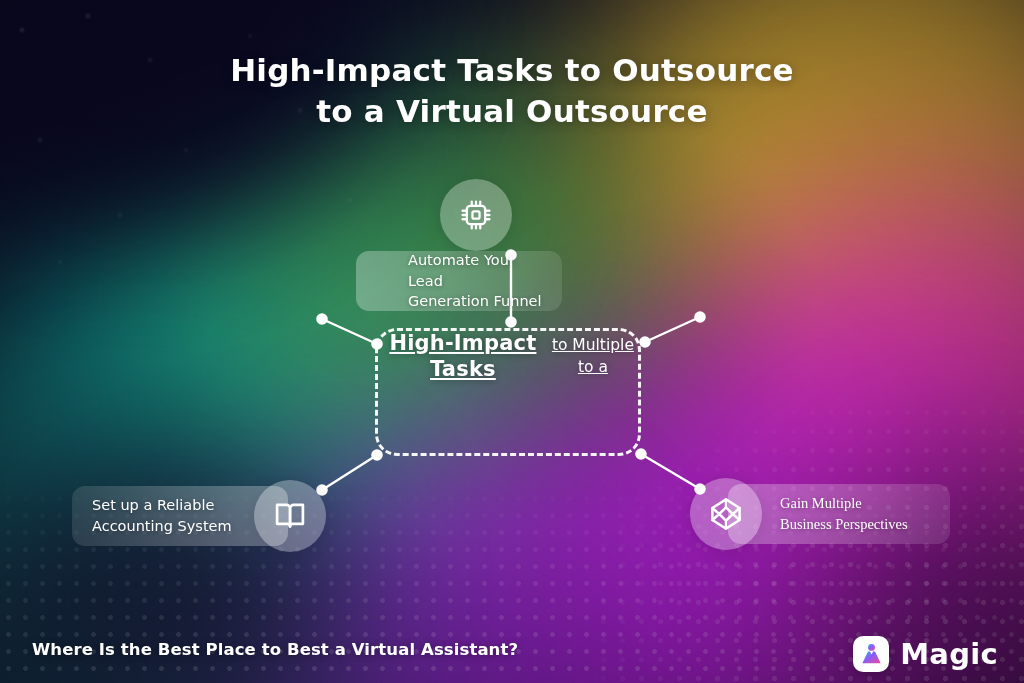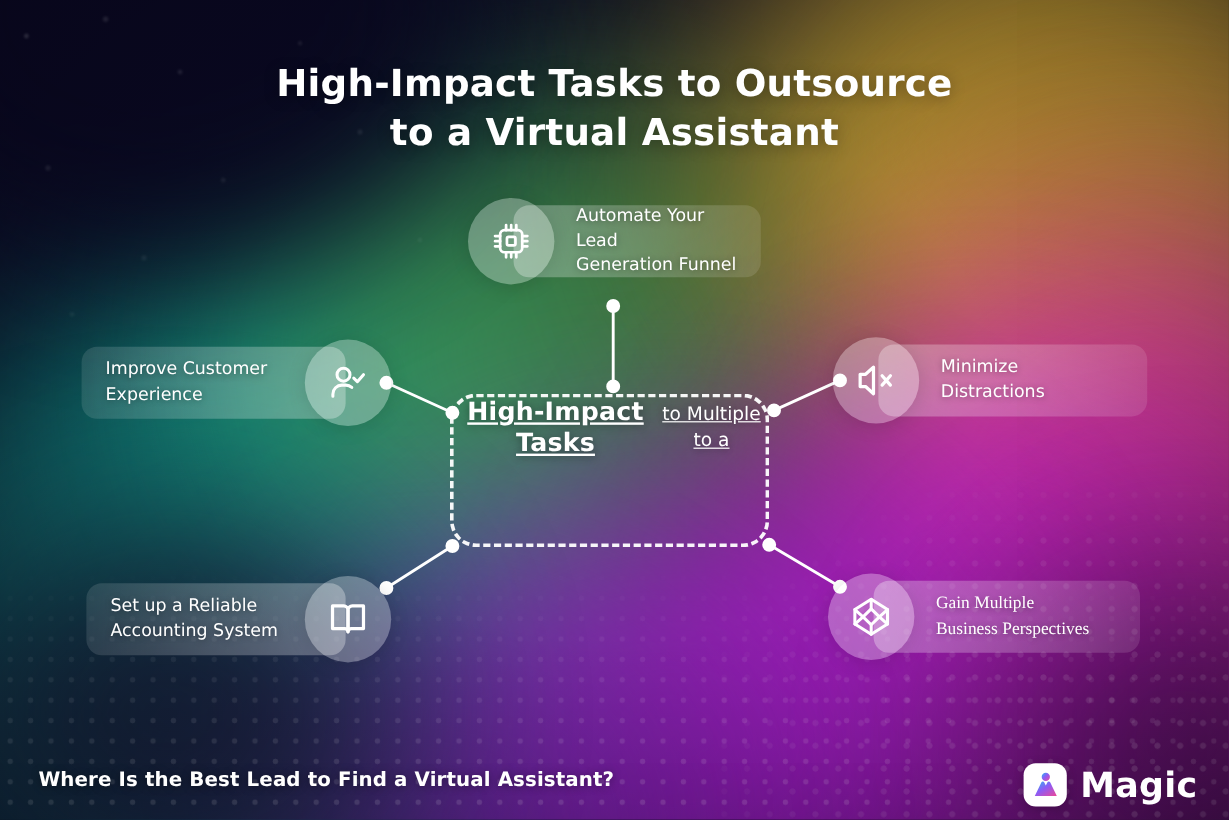--- a/index.html
+++ b/index.html
@@ -113,21 +113,21 @@
   .icon-circle {
     position:relative; z-index:2; flex:0 0 auto;
     width:72px; height:72px; border-radius:50%;
     background:rgba(255,255,255,.30);
     display:flex; align-items:center; justify-content:center;
     box-shadow:0 2px 16px rgba(0,0,0,.13);
   }
   .icon-circle svg { display:block; }
 
   
-  #node-top    { left:390px; top:165px; }
+  #node-top    { left:390px; top:179px;flex-direction:column; }
   #node-left   { left:68px;  top:283px; }
   #node-right  { left:694px; top:281px; }
   #node-bleft  { left:72px;  top:480px; }
   #node-bright { left:690px; top:478px;font-family:Liberation Serif, serif; }
 
   #node-top .pill    { width:206px; }
   #node-left .pill   { width:220px; }
   #node-right .pill  { width:224px; }
   #node-bleft .pill  { width:216px; }
   #node-bright .pill { width:222px; }
@@ -165,21 +165,21 @@
   <div class="blob b-dark"></div>
   <div class="blob b-dark2"></div>
   <div class="blob b-topdark"></div>
   <div class="specks"></div>
   <div class="halftone"></div>
   <div class="halftone-r"></div>
   <div class="vignette"></div>
 
   <div class="title">
     <div>High-Impact Tasks to Outsource</div>
-    <div>to a Virtual Assistant</div>
+    <div>to a Virtual Outsource</div>
   </div>
 
   <svg id="connectors" viewBox="0 0 1024 683">
     <g stroke="#ffffff" stroke-width="2.4" fill="#ffffff" stroke-linecap="round">
 
       <line x1="511" y1="255" x2="511" y2="322"></line>
       <circle cx="511" cy="255" r="4.6"></circle>
       <circle cx="511" cy="322" r="4.6"></circle>
 
       <line x1="322" y1="319" x2="377" y2="344"></line>
@@ -212,42 +212,21 @@
       <svg width="34" height="34" viewBox="0 0 24 24" fill="none" stroke="#fff" stroke-width="1.6" stroke-linecap="round" stroke-linejoin="round">
         <rect x="5.5" y="5.5" width="13" height="13" rx="2.5"></rect>
         <rect x="9.5" y="9.5" width="5" height="5" rx="1"></rect>
         <path d="M9 2.5v3M12 2.5v3M15 2.5v3M9 18.5v3M12 18.5v3M15 18.5v3M2.5 9h3M2.5 12h3M2.5 15h3M18.5 9h3M18.5 12h3M18.5 15h3"></path>
       </svg>
     </div>
     <div class="pill">Automate Your Lead
 Generation Funnel</div>
   </div>
 
-  <div class="node rev" id="node-left">
-    <div class="icon-circle">
-      <svg width="36" height="36" viewBox="0 0 24 24" fill="none" stroke="#fff" stroke-width="1.7" stroke-linecap="round" stroke-linejoin="round">
-        <circle cx="9.5" cy="7.5" r="3.6"></circle>
-        <path d="M3.6 19.5v-1.2a5 5 0 0 1 5-5h2.2a5 5 0 0 1 3.3 1.25"></path>
-        <path d="M15.2 9.4l2 2 3.4-3.9"></path>
-      </svg>
-    </div>
-    <div class="pill">Improve Customer
-Experience</div>
-  </div>
-
-  <div class="node" id="node-right">
-    <div class="icon-circle">
-      <svg width="36" height="36" viewBox="0 0 24 24" fill="none" stroke="#fff" stroke-width="1.8" stroke-linecap="round" stroke-linejoin="round">
-        <path d="M10.6 4.6 6.2 8.6H3.2v6.8h3l4.4 4v-14.8z"></path>
-        <path d="M15.4 9.4l4.6 5.2M20 9.4l-4.6 5.2"></path>
-      </svg>
-    </div>
-    <div class="pill">Minimize
-Distractions</div>
-  </div>
+
 
   <div class="node rev" id="node-bleft">
     <div class="icon-circle">
       <svg width="36" height="36" viewBox="0 0 24 24" fill="none" stroke="#fff" stroke-width="1.8" stroke-linecap="round" stroke-linejoin="round">
         <path d="M3.4 4.6h6.2a2.4 2.4 0 0 1 2.4 2.4v12a1.8 1.8 0 0 0-1.8-1.8H3.4z"></path>
         <path d="M20.6 4.6h-6.2A2.4 2.4 0 0 0 12 7v12a1.8 1.8 0 0 1 1.8-1.8h6.8z"></path>
       </svg>
     </div>
     <div class="pill">Set up a Reliable
 Accounting System</div>
@@ -258,21 +237,21 @@
       <svg width="38" height="38" viewBox="0 0 24 24" fill="none" stroke="#fff" stroke-width="1.6" stroke-linecap="round" stroke-linejoin="round">
         <path d="M12 2.8 3.4 8.2v7.6L12 21.2l8.6-5.4V8.2z"></path>
         <path d="M12 2.8v5M12 16.2v5M3.4 8.2l4.3 3.8M20.6 8.2l-4.3 3.8M3.4 15.8l4.3-3.8M20.6 15.8l-4.3-3.8"></path>
         <path d="M12 7.8 7.7 12 12 16.2 16.3 12z"></path>
       </svg>
     </div>
     <div class="pill">Gain Multiple
 Business Perspectives</div>
   </div>
 
-  <div class="footer-text">Where Is the Best Lead to Find a Virtual Assistant?</div>
+  <div class="footer-text">Where Is the Best Place to Best a Virtual Assistant?</div>
 
   <div class="brand">
     <div class="brand-mark">
       <svg width="25" height="25" viewBox="0 0 24 24">
         <defs>
           <linearGradient id="mg" x1="0" y1="0" x2="1" y2="1">
             <stop offset="0%" stop-color="#29b7f0"></stop>
             <stop offset="45%" stop-color="#8b5cf6"></stop>
             <stop offset="100%" stop-color="#ec4899"></stop>
           </linearGradient>

